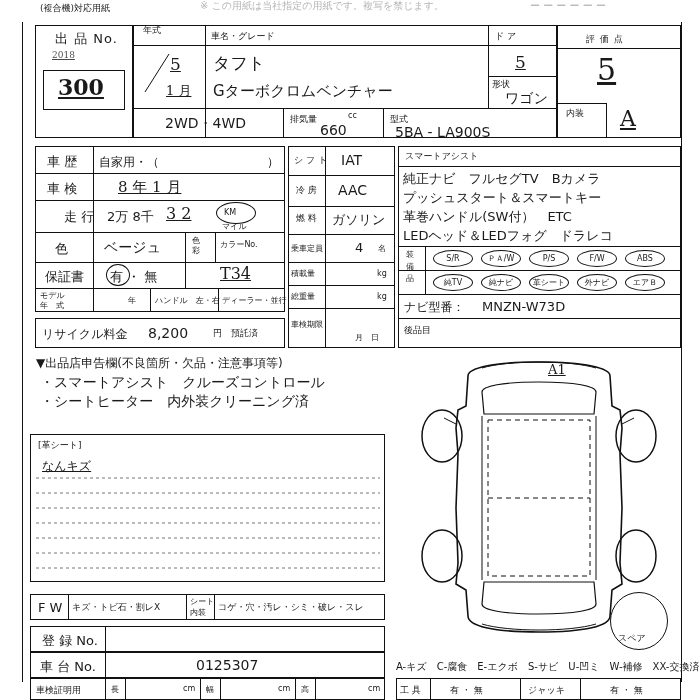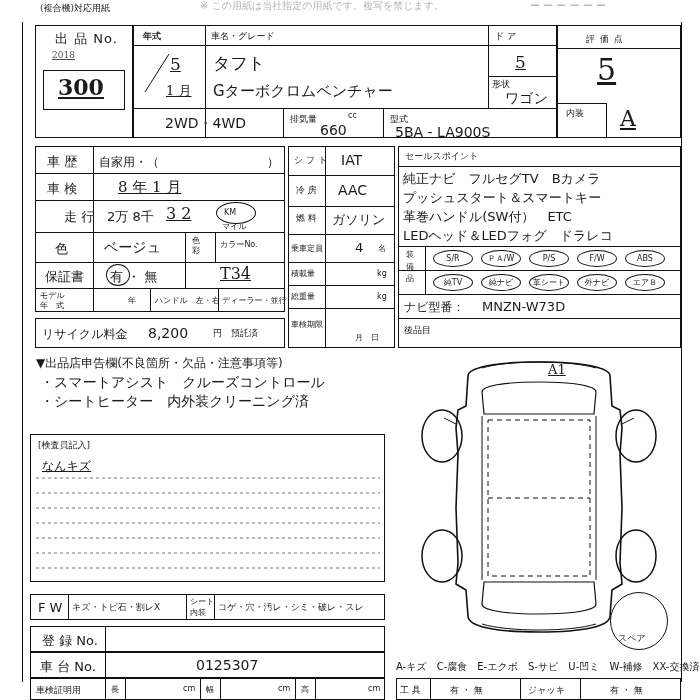--- a/index.html
+++ b/index.html
@@ -58,21 +58,21 @@
 
   <div class="bx" style="left:133px;top:25px;width:424px;height:113px;"></div>
   <div class="vline" style="left:205px;top:25px;height:113px;"></div>
   <div class="vline" style="left:488px;top:25px;height:83px;"></div>
   <div class="hline" style="left:133px;top:108px;width:424px;"></div>
   <div class="hline" style="left:133px;top:45px;width:424px;"></div>
   <div class="hline" style="left:488px;top:76px;width:69px;"></div>
   <div class="vline" style="left:283px;top:108px;height:30px;"></div>
   <div class="vline" style="left:383px;top:108px;height:30px;"></div>
 
-  <div class="lbl small" style="left:143px;top:30px;font-weight:bold;"><span>年式</span></div>
+  <div class="lbl small" style="left:143px;top:24px;"><span>年式</span></div>
   <div class="lbl small" style="left:211px;top:30px;"><span>車名・グレード</span></div>
   <div class="lbl small" style="left:495px;top:30px;"><span>ド ア</span></div>
   <div class="lbl small" style="left:586px;top:33px;letter-spacing:1px;"><span>評 価 点</span></div>
 
   <div class="lbl big hand" style="left:170px;top:54px;"><span>5</span></div>
   <div class="lbl hand" style="left:166px;top:82px;font-size:13px;"><span>1 月</span></div>
   <div class="abs" style="left:143px;top:50px;width:28px;height:44px;">
     <svg width="28" height="44">
         <line x1="2" y1="42" x2="26" y2="4" stroke="#111" stroke-width="1"></line>
       </svg>
@@ -171,21 +171,21 @@
   <div class="lbl xsmall" style="left:377px;top:269px;"><span>kg</span></div>
 
   <div class="lbl xsmall" style="left:291px;top:291px;"><span>総重量</span></div>
   <div class="lbl xsmall" style="left:377px;top:292px;"><span>kg</span></div>
 
   <div class="lbl xsmall" style="left:291px;top:319px;"><span>車検期限</span></div>
   <div class="lbl xsmall" style="left:355px;top:332px;"><span>月　日</span></div>
 
   <div class="bx" style="left:398px;top:146px;width:283px;height:202px;"></div>
   <div class="hline" style="left:398px;top:166px;width:283px;"></div>
-  <div class="lbl small" style="left:405px;top:150px;"><span>セールスポイント</span></div>
+  <div class="lbl small" style="left:405px;top:150px;"><span>スマートアシスト</span></div>
 
   <div class="lbl" style="left:403px;top:170px;font-size:13px;"><span>純正ナビ　フルセグTV　Bカメラ</span></div>
   <div class="lbl" style="left:403px;top:189px;font-size:13px;"><span>プッシュスタート＆スマートキー</span></div>
   <div class="lbl" style="left:403px;top:227px;font-size:13px;"><span>LEDヘッド＆LEDフォグ　ドラレコ</span></div>
   <div class="lbl" style="left:403px;top:208px;font-size:13px;"><span>革巻ハンドル(SW付）　ETC</span></div>
 
   <div class="hline" style="left:398px;top:246px;width:283px;"></div>
   <div class="hline" style="left:398px;top:270px;width:283px;"></div>
   <div class="hline" style="left:398px;top:294px;width:283px;"></div>
   <div class="hline" style="left:398px;top:318px;width:283px;"></div>
@@ -228,21 +228,21 @@
   <div class="lbl" style="left:404px;top:299px;font-size:12px;"><span>ナビ型番：</span></div>
   <div class="lbl" style="left:482px;top:299px;font-size:13px;"><span>MNZN-W73D</span></div>
 
   <div class="lbl small" style="left:404px;top:324px;"><span>後品目</span></div>
 
   <div class="lbl" style="left:36px;top:355px;font-size:12px;"><span>▼出品店申告欄(不良箇所・欠品・注意事項等)</span></div>
   <div class="lbl" style="left:40px;top:374px;font-size:14px;"><span>・スマートアシスト　クルーズコントロール</span></div>
   <div class="lbl" style="left:40px;top:393px;font-size:14px;"><span>・シートヒーター　内外装クリーニング済</span></div>
 
   <div class="bx" style="left:30px;top:434px;width:355px;height:148px;"></div>
-  <div class="lbl small" style="left:38px;top:439px;"><span>[検査員記入]</span></div>
+  <div class="lbl small" style="left:38px;top:439px;"><span>[革シート]</span></div>
   <div class="lbl hand" style="left:42px;top:458px;font-size:12px;"><span>なんキズ</span></div>
   <div class="abs" style="left:36px;top:470px;width:344px;height:106px;">
     <svg width="344" height="106">
       <line x1="0" y1="8" x2="344" y2="8" stroke="#777" stroke-width="1" stroke-dasharray="3,3"></line>
       <line x1="0" y1="23" x2="344" y2="23" stroke="#777" stroke-width="1" stroke-dasharray="3,3"></line>
       <line x1="0" y1="38" x2="344" y2="38" stroke="#777" stroke-width="1" stroke-dasharray="3,3"></line>
       <line x1="0" y1="53" x2="344" y2="53" stroke="#777" stroke-width="1" stroke-dasharray="3,3"></line>
       <line x1="0" y1="68" x2="344" y2="68" stroke="#777" stroke-width="1" stroke-dasharray="3,3"></line>
       <line x1="0" y1="83" x2="344" y2="83" stroke="#777" stroke-width="1" stroke-dasharray="3,3"></line>
       <line x1="0" y1="98" x2="344" y2="98" stroke="#777" stroke-width="1" stroke-dasharray="3,3"></line>

